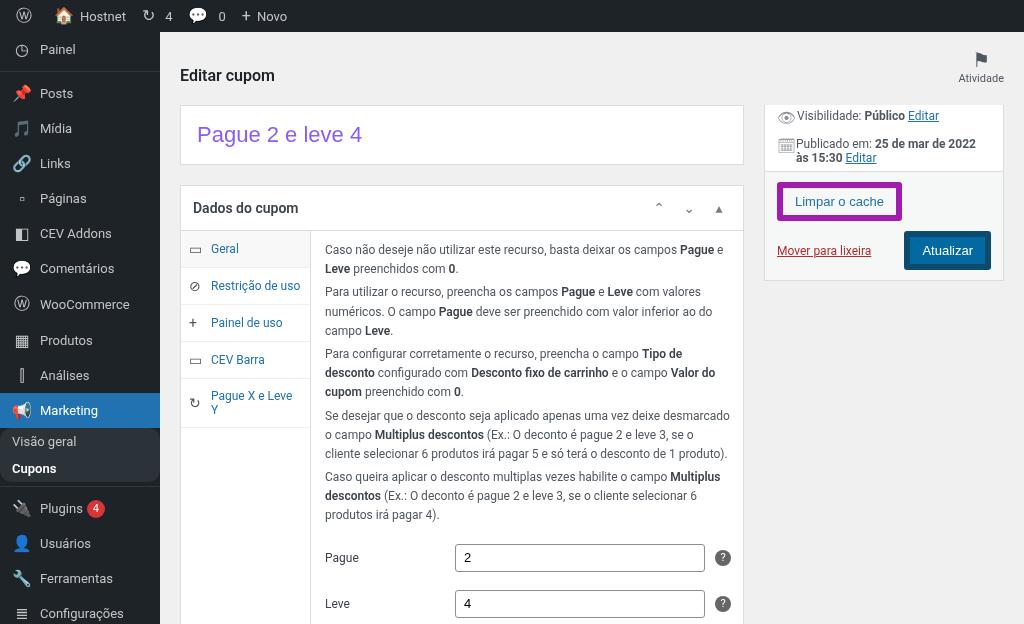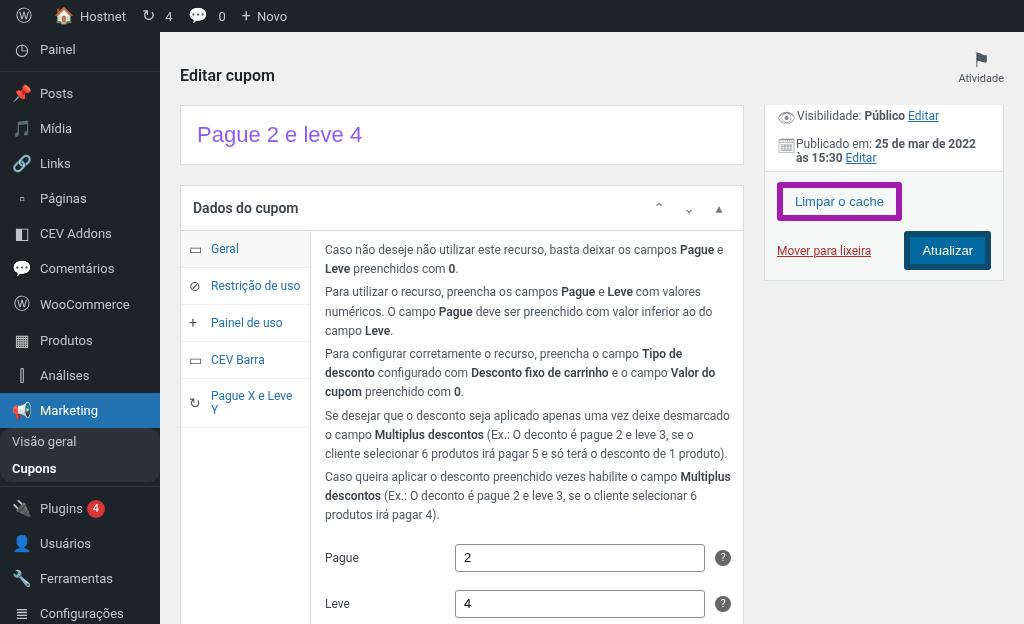--- a/index.html
+++ b/index.html
@@ -220,21 +220,21 @@
                   <span class="coupon-tab-icon">↻</span>
                   <span>Pague X e Leve Y</span>
                 </div>
             </div>
 
             <div class="coupon-content">
               <p><span>Caso não deseje não utilizar este recurso, basta deixar os campos </span><strong>Pague</strong><span> e </span><strong>Leve</strong><span> preenchidos com </span><strong>0</strong><span>.</span></p>
               <p><span>Para utilizar o recurso, preencha os campos </span><strong>Pague</strong><span> e </span><strong>Leve</strong><span> com valores numéricos. O campo </span><strong>Pague</strong><span> deve ser preenchido com valor inferior ao do campo </span><strong>Leve</strong><span>.</span></p>
               <p><span>Para configurar corretamente o recurso, preencha o campo </span><strong>Tipo de desconto</strong><span> configurado com </span><strong>Desconto fixo de carrinho</strong><span> e o campo </span><strong>Valor do cupom</strong><span> preenchido com </span><strong>0</strong><span>.</span></p>
               <p><span>Se desejar que o desconto seja aplicado apenas uma vez deixe desmarcado o campo </span><strong>Multiplus descontos</strong><span> (Ex.: O deconto é pague 2 e leve 3, se o cliente selecionar 6 produtos irá pagar 5 e só terá o desconto de 1 produto).</span></p>
-              <p><span>Caso queira aplicar o desconto preenchido vezes habilite o campo </span><strong>Multiplus descontos</strong><span> (Ex.: O deconto é pague 2 e leve 3, se o cliente selecionar 6 produtos irá pagar 4).</span></p>
+              <p><span>Caso queira aplicar o desconto multiplas vezes habilite o campo </span><strong>Multiplus descontos</strong><span> (Ex.: O deconto é pague 2 e leve 3, se o cliente selecionar 6 produtos irá pagar 4).</span></p>
 
               <div class="form-row">
                 <label class="form-label">Pague</label>
                 <input class="form-input" value="2" style="">
                 <span class="help-icon">?</span>
               </div>
               <div class="form-row">
                 <label class="form-label">Leve</label>
                 <input class="form-input" value="4" style="">
                 <span class="help-icon">?</span>

